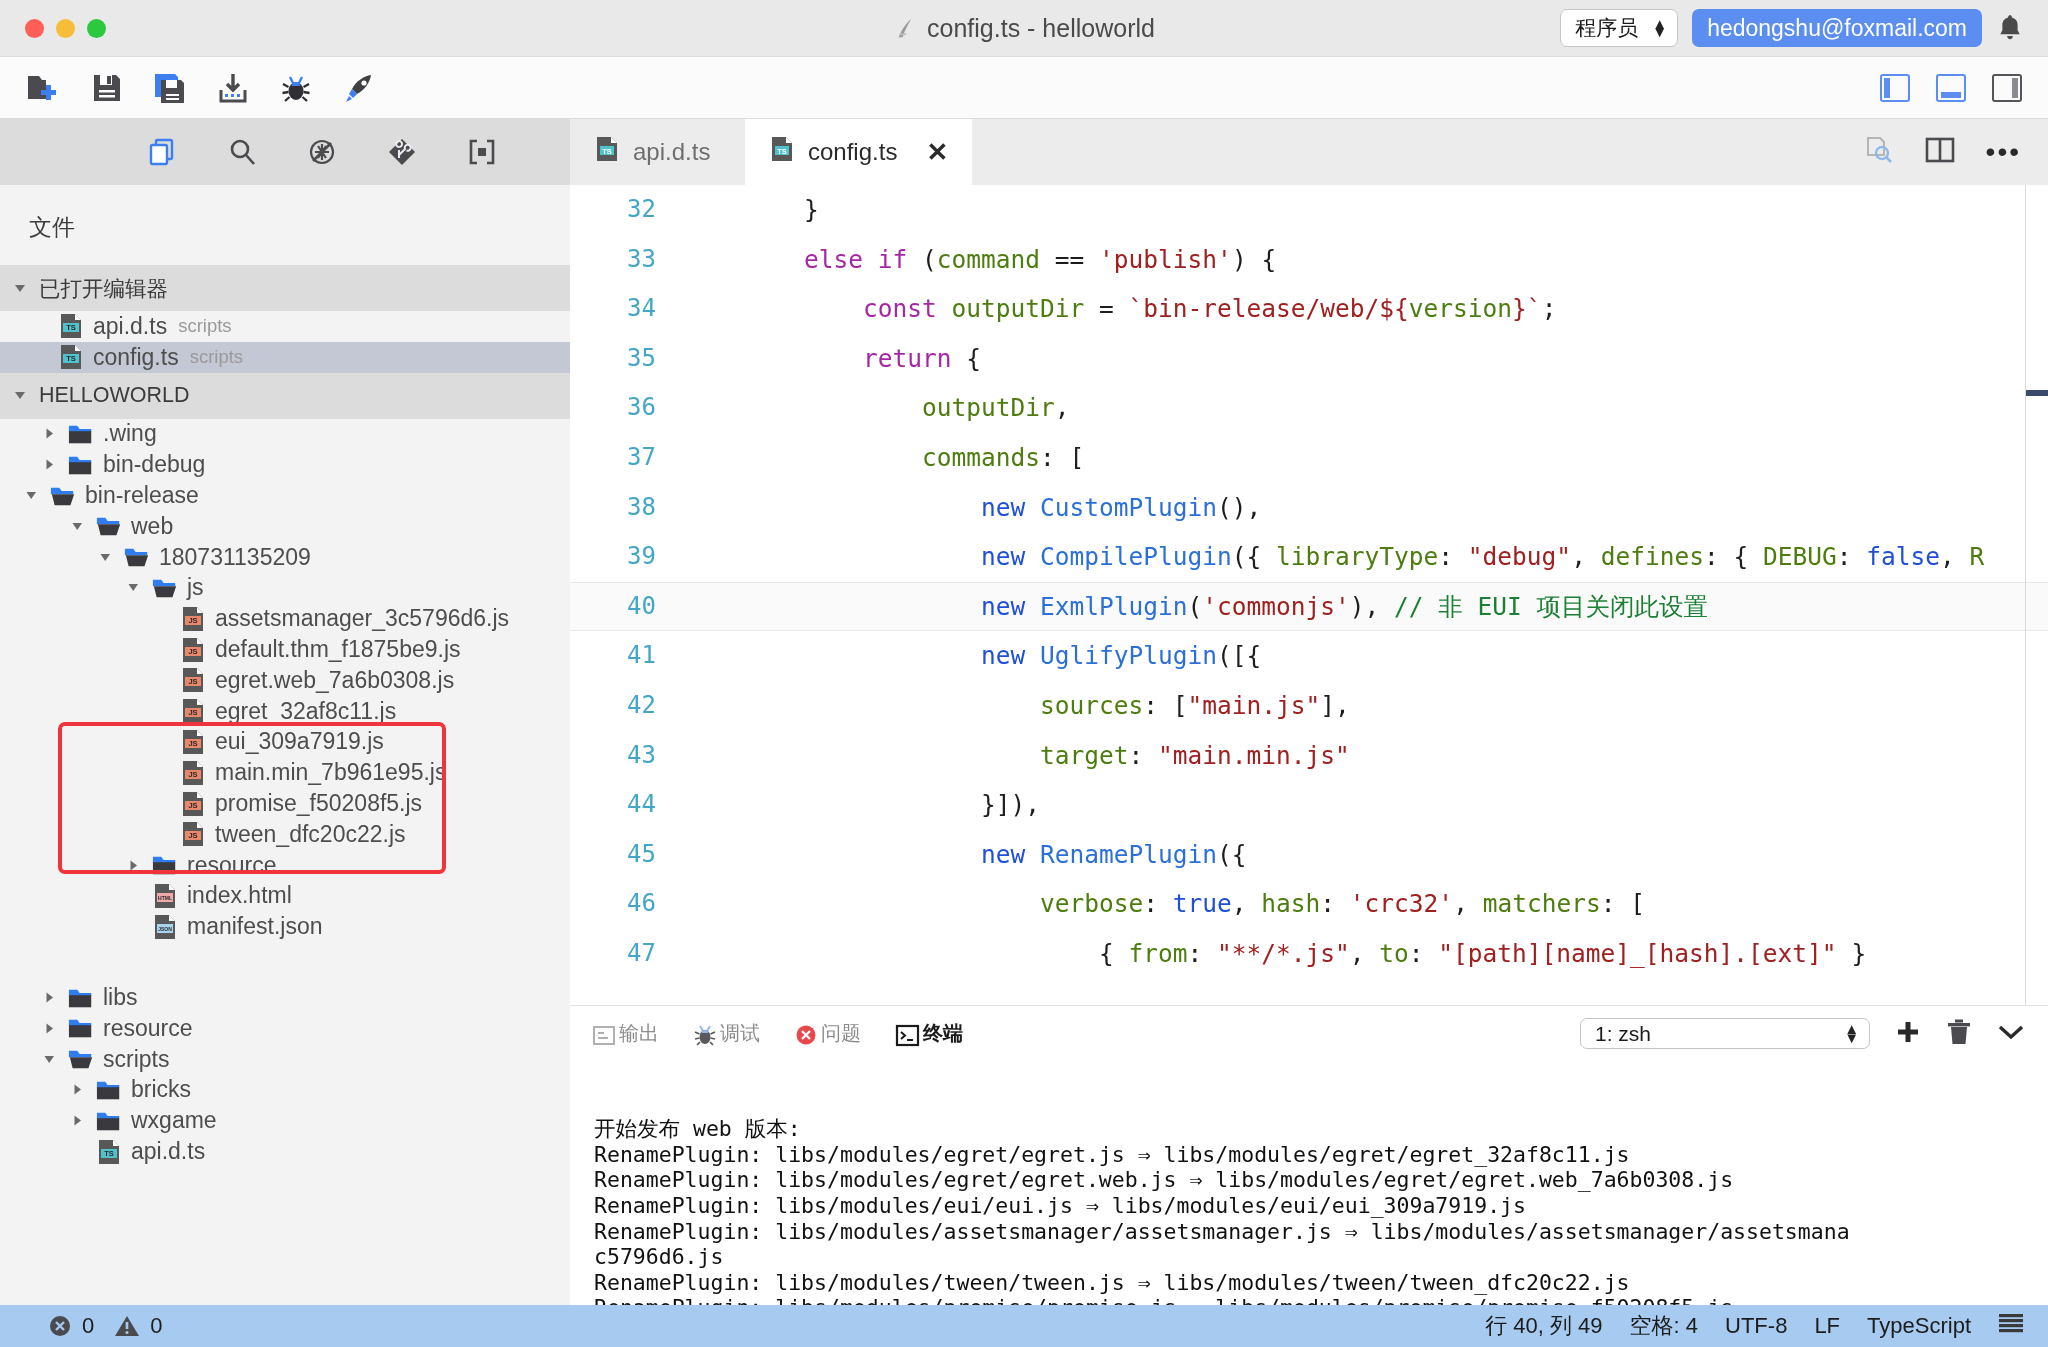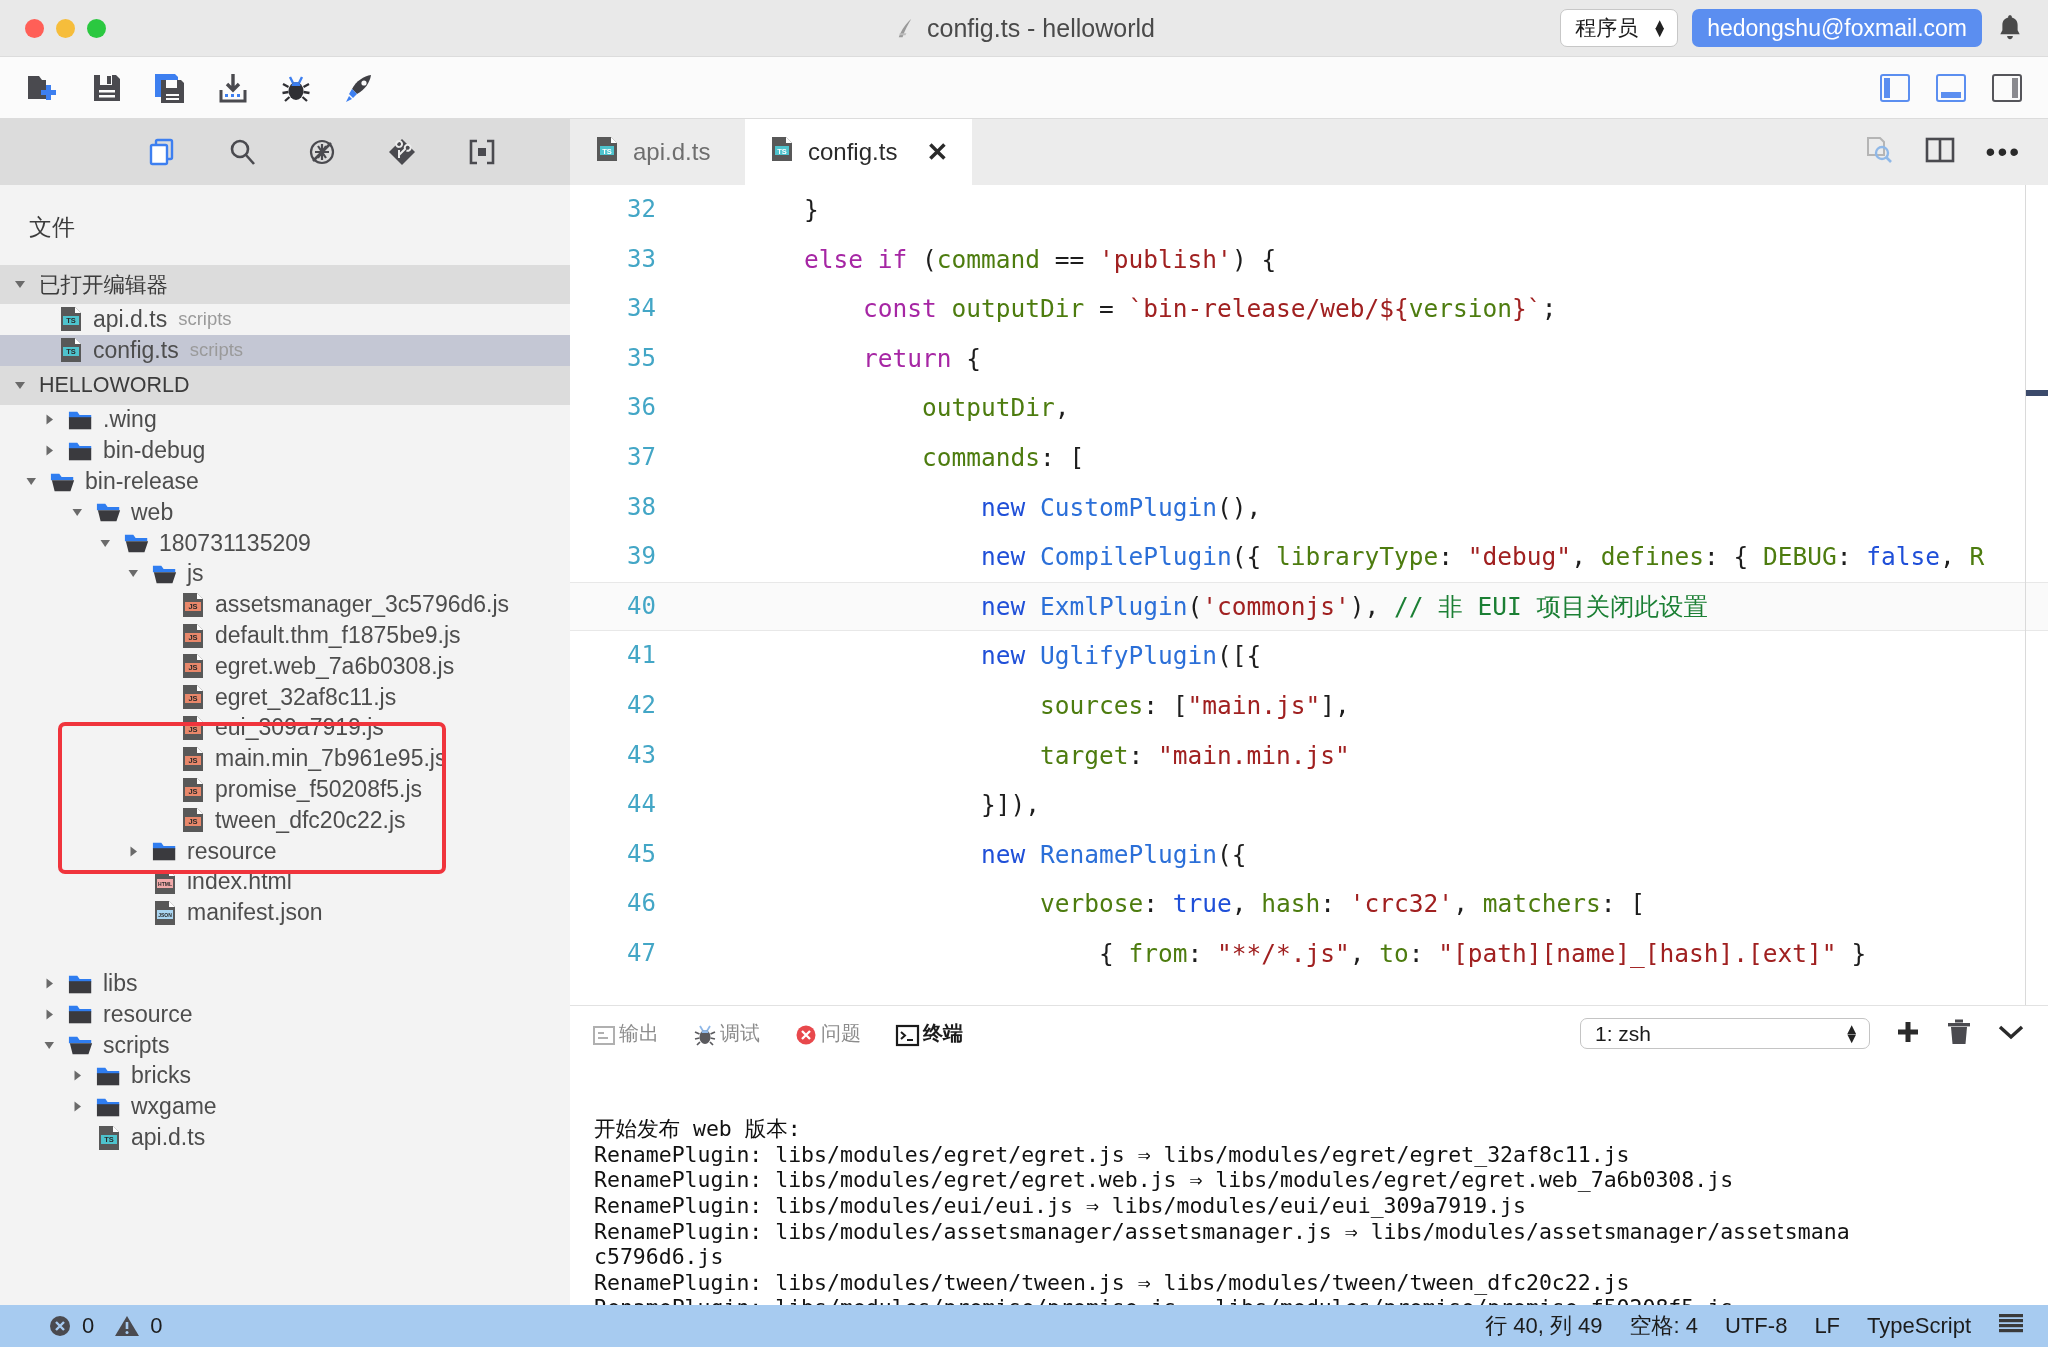--- a/index.html
+++ b/index.html
@@ -61,21 +61,21 @@
   
   .sidebar { width: 570px; display: flex; flex-direction: column; background: #f3f3f3; flex: 0 0 570px; position: relative; }
   .activitybar {
     height: 66px; background: #dcdcdc; display: flex; align-items: center;
     gap: 46px; padding-left: 145px; flex: 0 0 66px;
   }
   .ab-icon { width: 34px; height: 34px; display: flex; align-items: center; justify-content: center; cursor: pointer; }
   .sb-title { font-size: 23px; color: #3c3c3c; padding: 27px 0 22px 29px; }
   .tree { flex: 1; overflow: hidden; font-size: 23px; color: #4a4a4a; }
   .sect-header {
-    background: #dcdcdc; height: 39px; display: flex; align-items: center;
+    background: #dcdcdc; height: 46px; display: flex; align-items: center;
     gap: 12px; padding-left: 14px; font-size: 21.5px; color: #3b3b3b; cursor: pointer;
   }
   .row { height: 30.8px; display: flex; align-items: center; gap: 9px; cursor: pointer; font-size: 23px; color: #4d4d4d; white-space: nowrap; }
   .row.sel { background: #c4c7d4; }
   .row .sub { font-size: 18.5px; color: #9a9a9a; margin-left: 2px; }
   .tw { width: 19px; display: flex; align-items: center; justify-content: center; flex: 0 0 19px; }
   .tw svg { display: block; }
   .ficon { width: 26px; height: 26px; flex: 0 0 26px; display:flex; align-items:center; justify-content:center;}
   .redbox {
     position: absolute; border: 4px solid #f0343c; border-radius: 7px;

